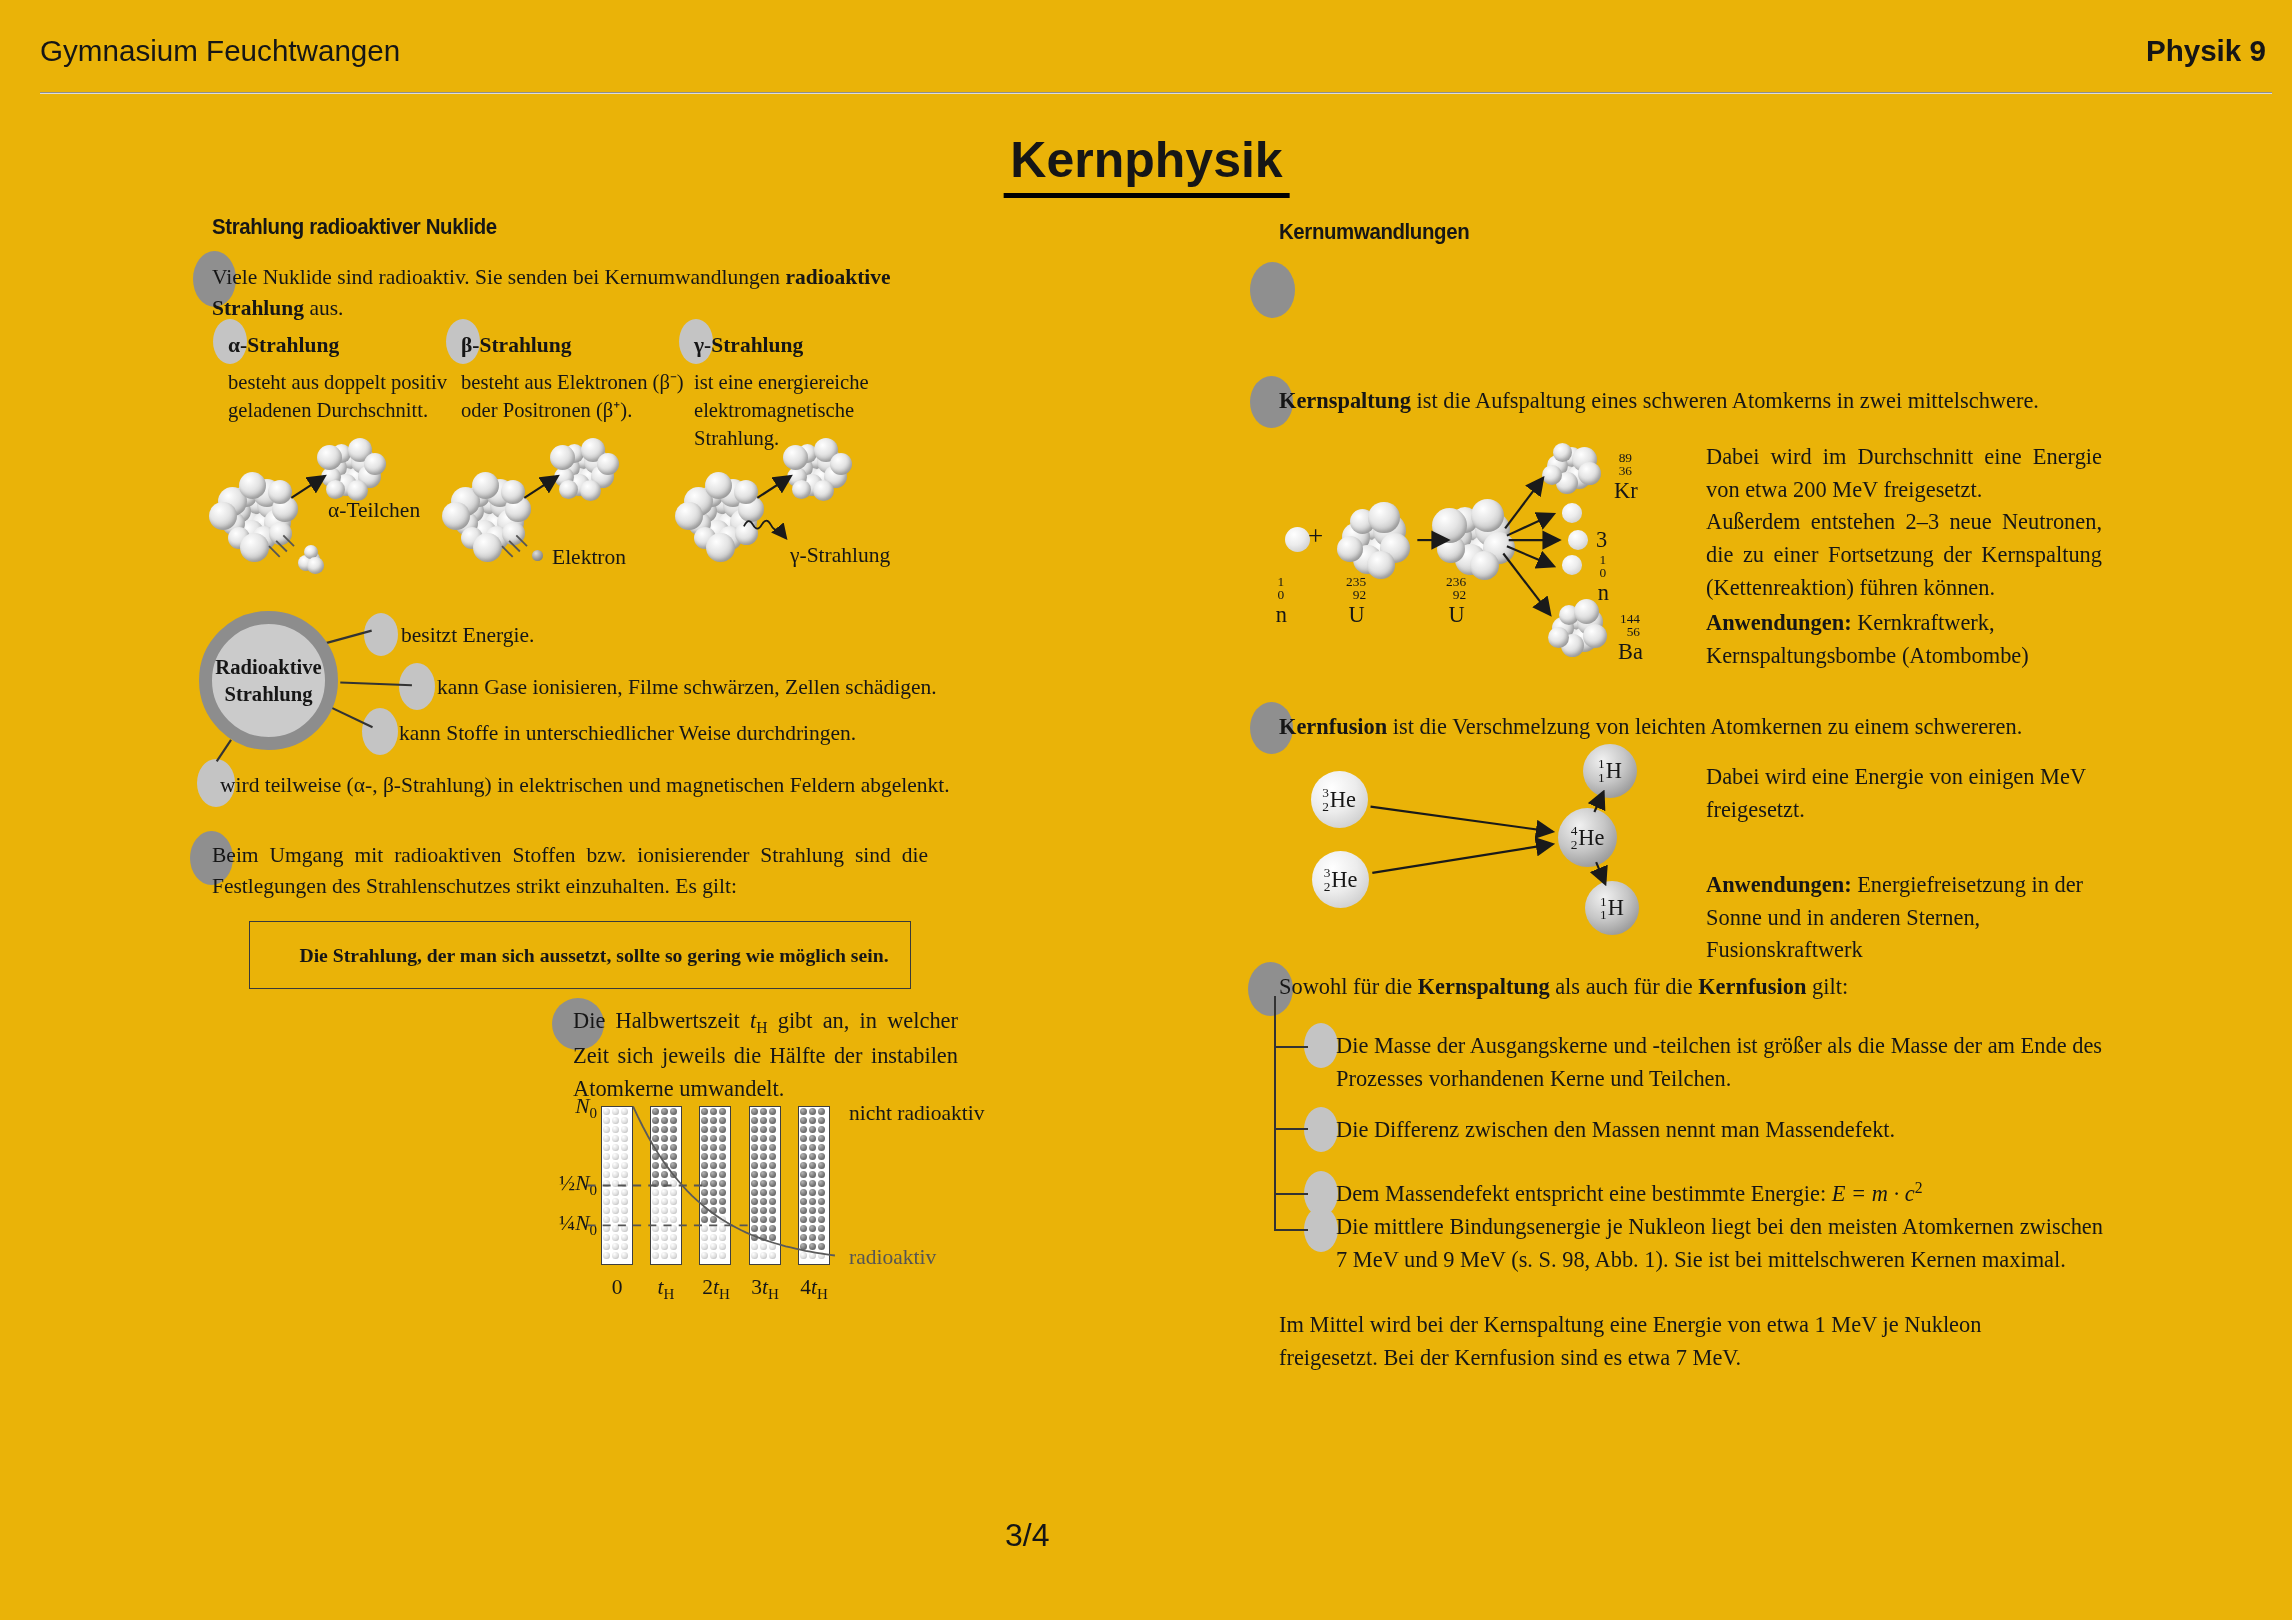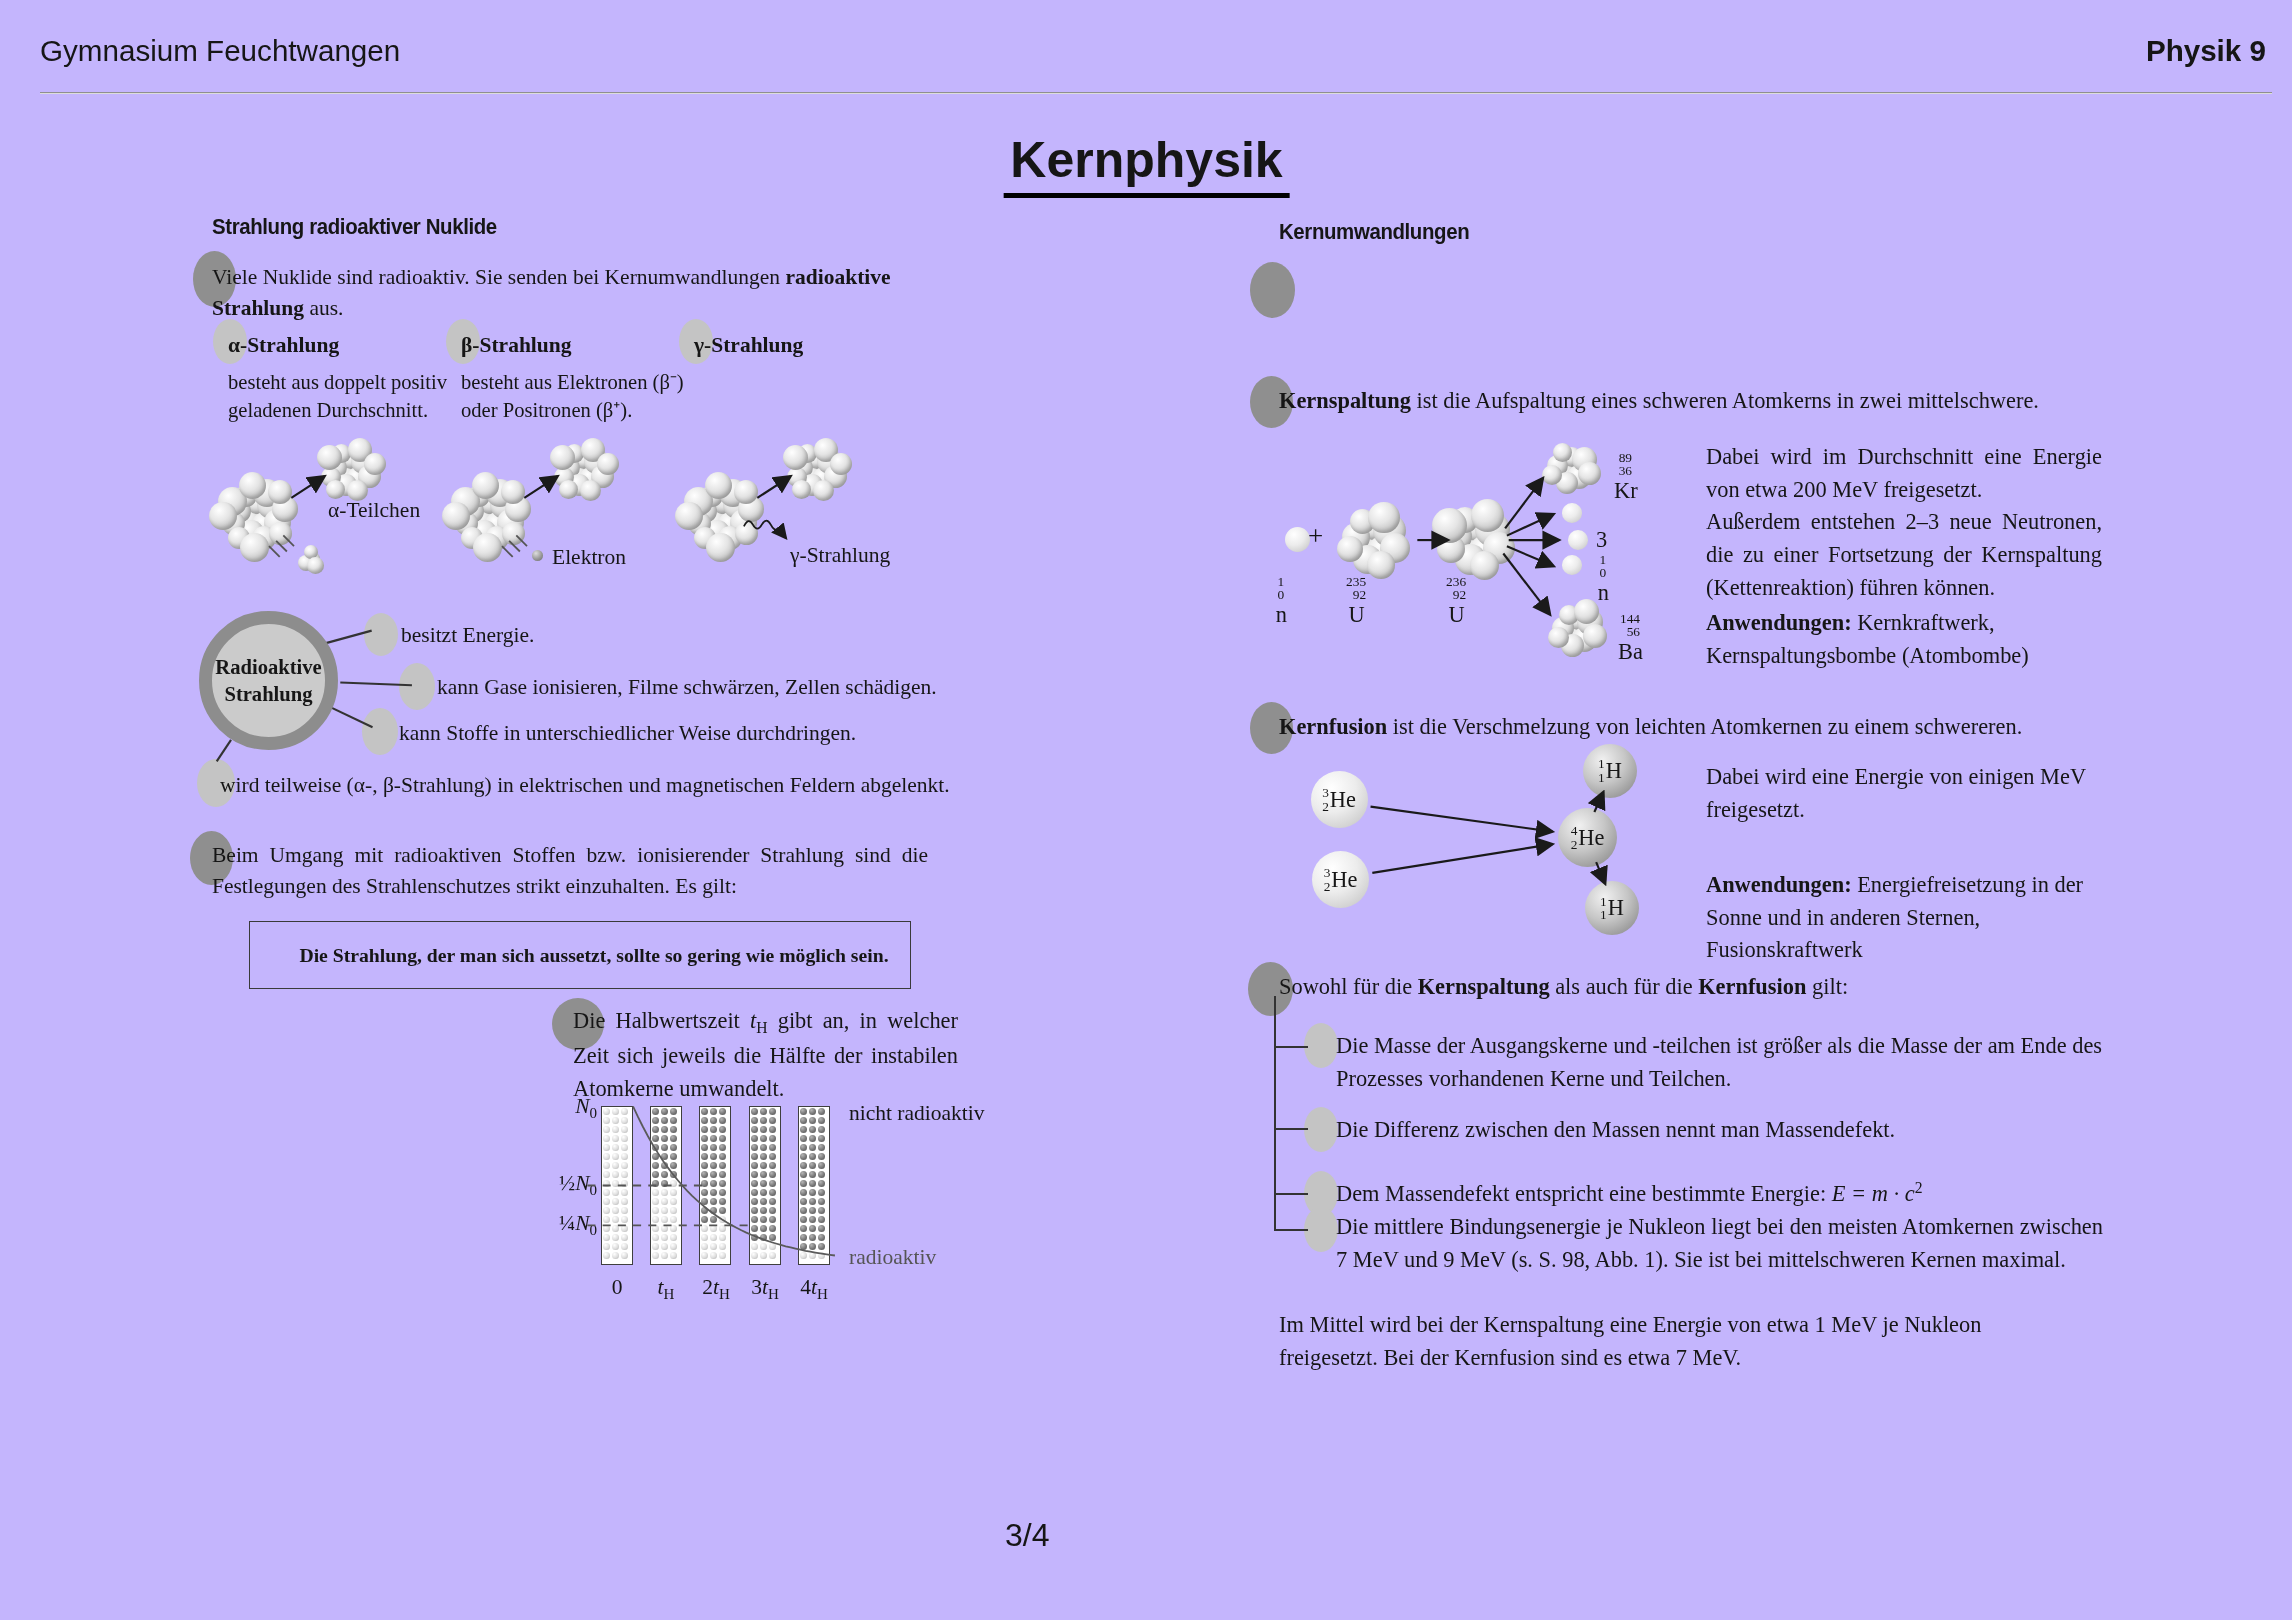--- a/index.html
+++ b/index.html
@@ -1,16 +1,16 @@
 <!DOCTYPE html>
 <html lang="de" style="font-size:14.3px"><head>
 <meta charset="utf-8">
 <style>
   html,body{margin:0;padding:0;background:#ffffff;}
-  .page{position:relative;width:2293px;height:1620px;background:#c4b5fd;overflow:hidden;
+  .page{position:relative;width:2293px;height:1620px;background:#eab308;overflow:hidden;
         font-family:"Liberation Serif",serif;color:#161616;}
   .abs{position:absolute;}
   .sans{font-family:"Liberation Sans",sans-serif;}
   .para{position:absolute;font-size:21.5px;line-height:1.46;z-index:2;}
   .just{text-align:justify;}
   .shead{position:absolute;font-family:"Liberation Sans",sans-serif;font-weight:bold;
          font-size:21.5px;letter-spacing:-0.4px;transform:scaleX(.95);transform-origin:left;z-index:2;}
   .dot{position:absolute;border-radius:50%;z-index:0;}
   .dotd{background:#8f8f8f;}
   .dotl{background:#c4c4c4;}
@@ -76,20 +76,21 @@
   <div class="dot dotl" style="left:213px;top:319px;width:34px;height:45px;"></div>
   <div class="dot dotl" style="left:446px;top:319px;width:34px;height:45px;"></div>
   <div class="dot dotl" style="left:679px;top:319px;width:34px;height:45px;"></div>
 
   <div class="para" style="left:228px;top:330px;font-weight:bold;">α-Strahlung</div>
   <div class="para" style="left:461px;top:330px;font-weight:bold;">β-Strahlung</div>
   <div class="para" style="left:694px;top:330px;font-weight:bold;">γ-Strahlung</div>
 
   <div class="para" style="left:228px;top:369px;width:226px;font-size:20.6px;line-height:1.35;">besteht aus doppelt positiv geladenen Durchschnitt.</div>
   <div class="para" style="left:461px;top:369px;width:235px;font-size:20.6px;line-height:1.35;">besteht aus Elektronen (β⁻) oder Positronen (β⁺).</div>
+  <div class="para" style="left:694px;top:369px;width:226px;font-size:20.6px;line-height:1.35;">ist eine energiereiche elektromagnetische Strahlung.</div>
 
   <div class="abs" style="left:206px;top:421px;width:269px;height:219px;">
     <div class="cluster" style="left:0px;top:45px;width:100px;height:97px;">
         <span class="ball" style="height: 22px; width: 22px; left: 46px; top: 37px;"></span>
         <span class="ball" style="height: 27px; width: 27px; left: 29px; top: 42px;"></span>
         <span class="ball" style="height: 23px; width: 23px; left: 40px; top: 24.6px;"></span>
         <span class="ball" style="height: 28px; width: 28px; left: 45px; top: 46px;"></span>
         <span class="ball" style="height: 24px; width: 24px; left: 21px; top: 33px;"></span>
         <span class="ball" style="height: 29px; width: 29px; left: 51px; top: 24.4px;"></span>
         <span class="ball" style="height: 25.5px; width: 25.5px; left: 32px; top: 54px;"></span>

